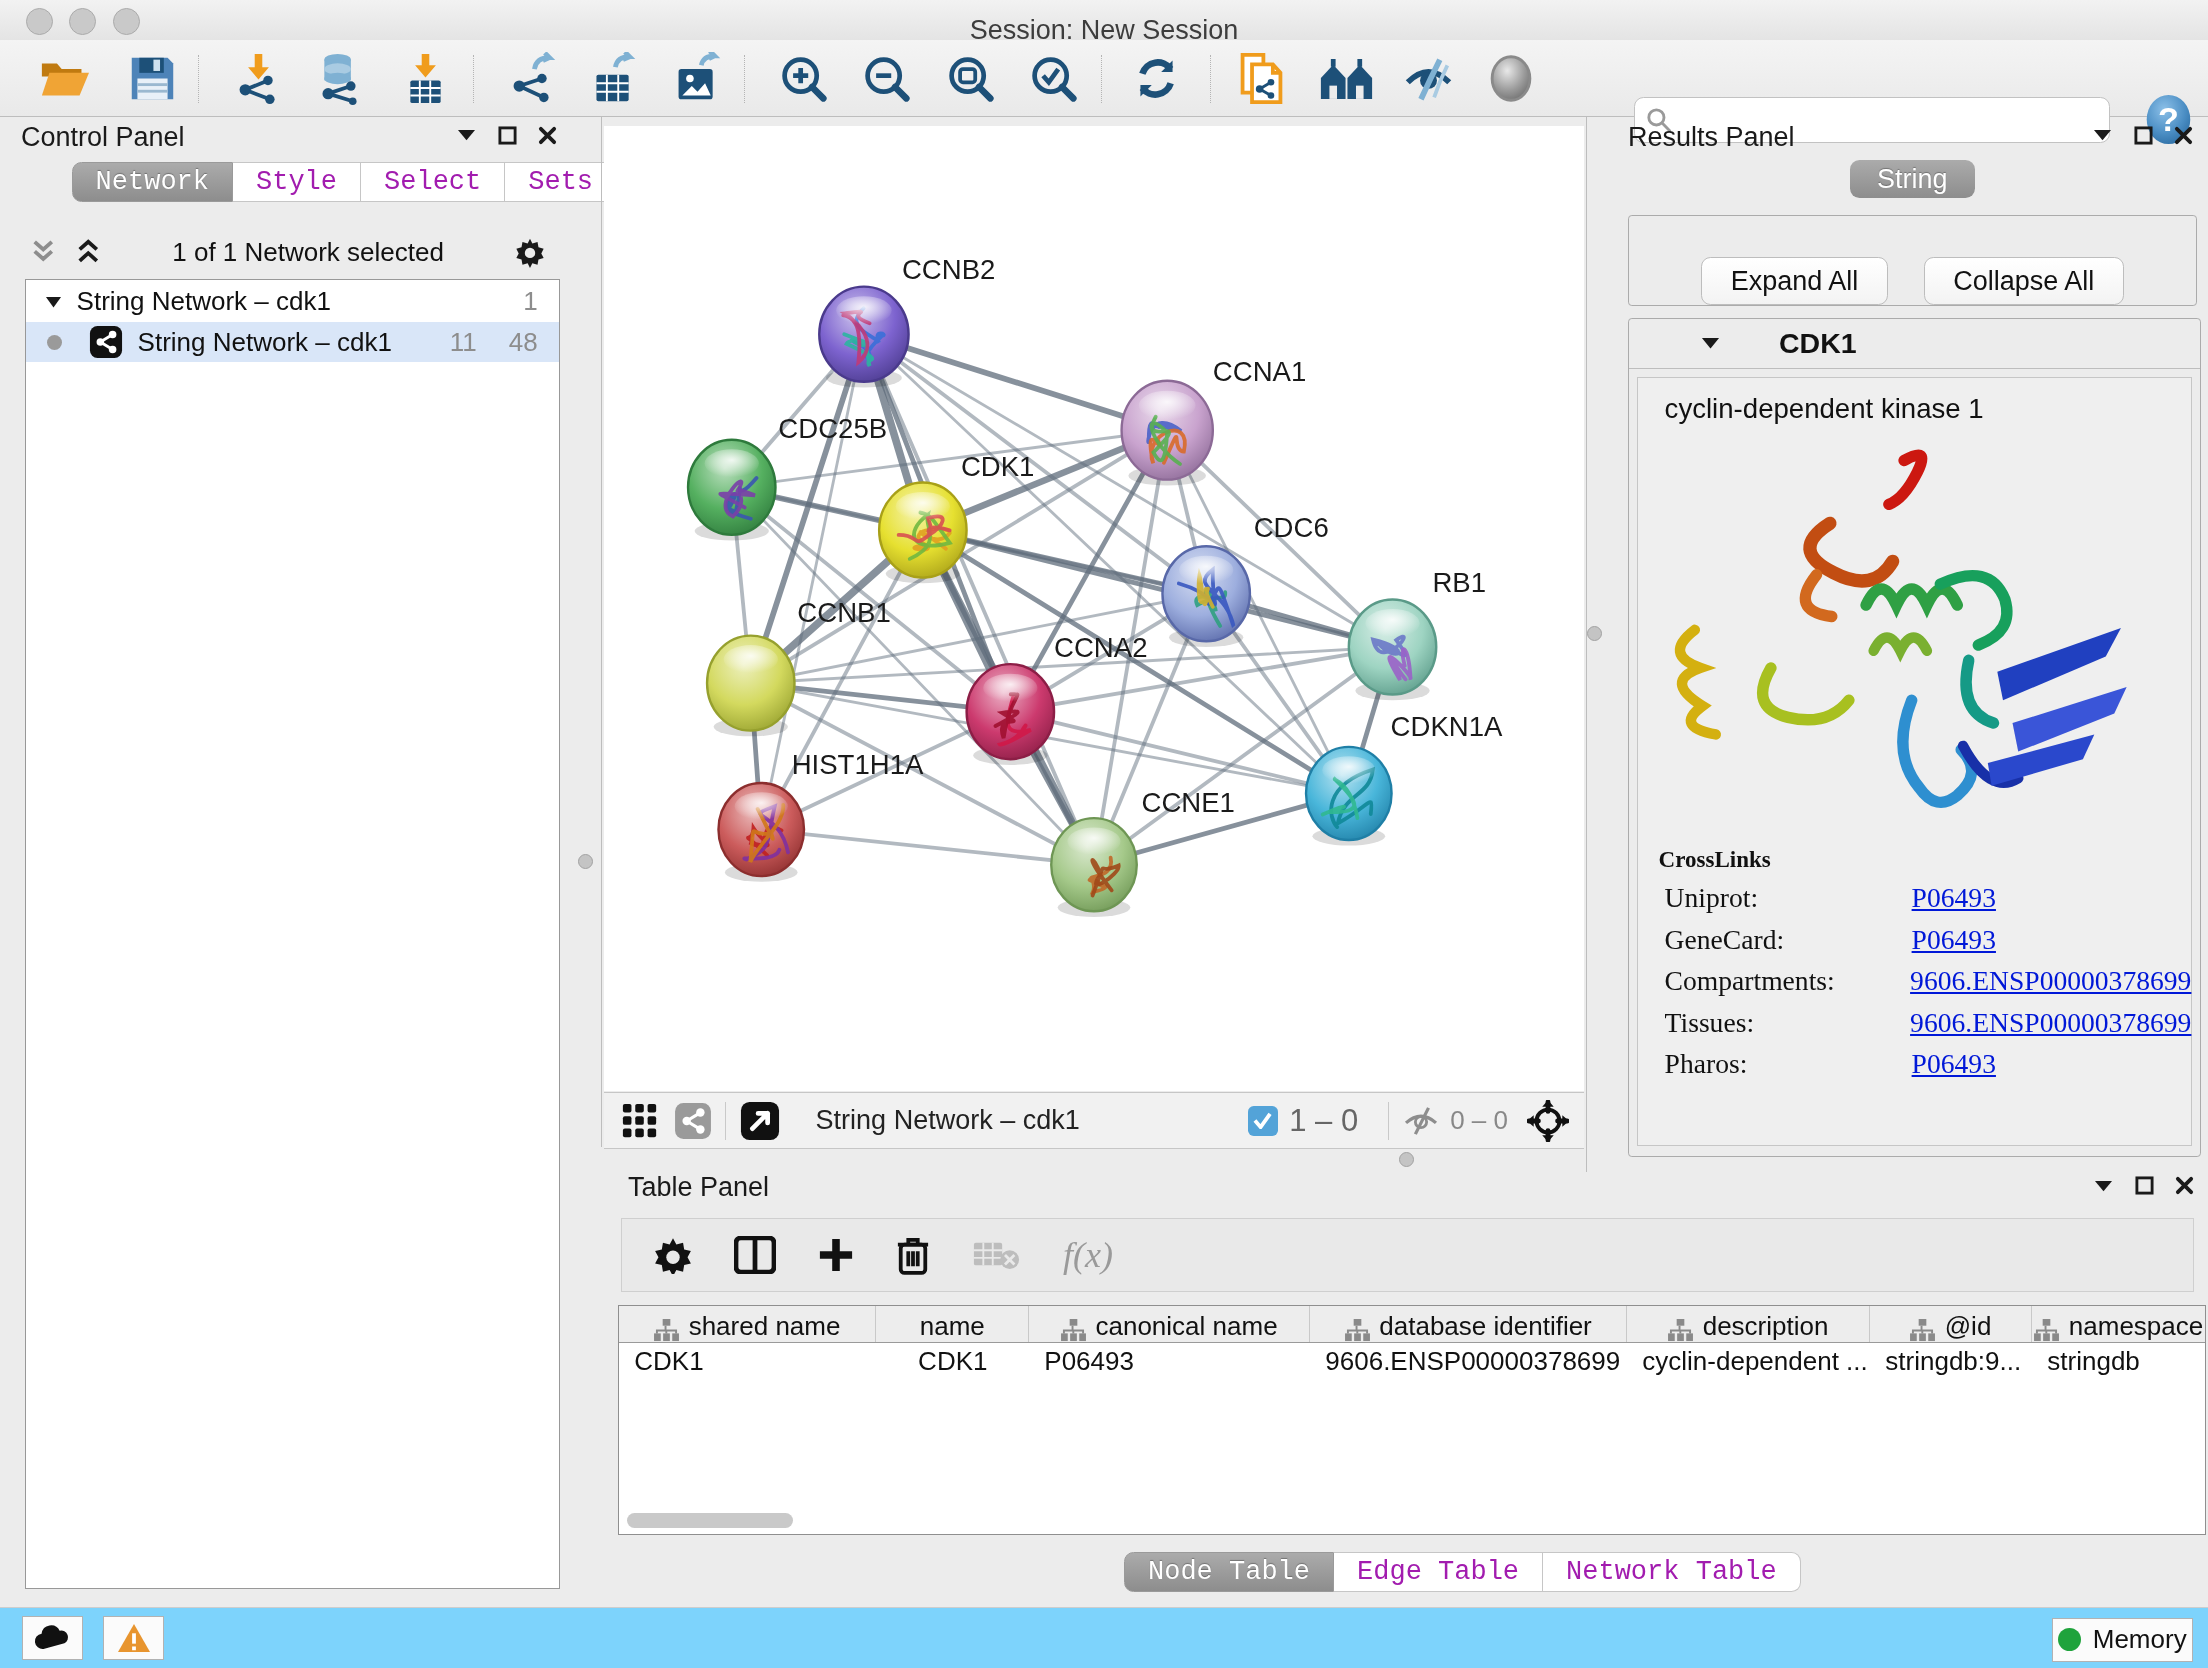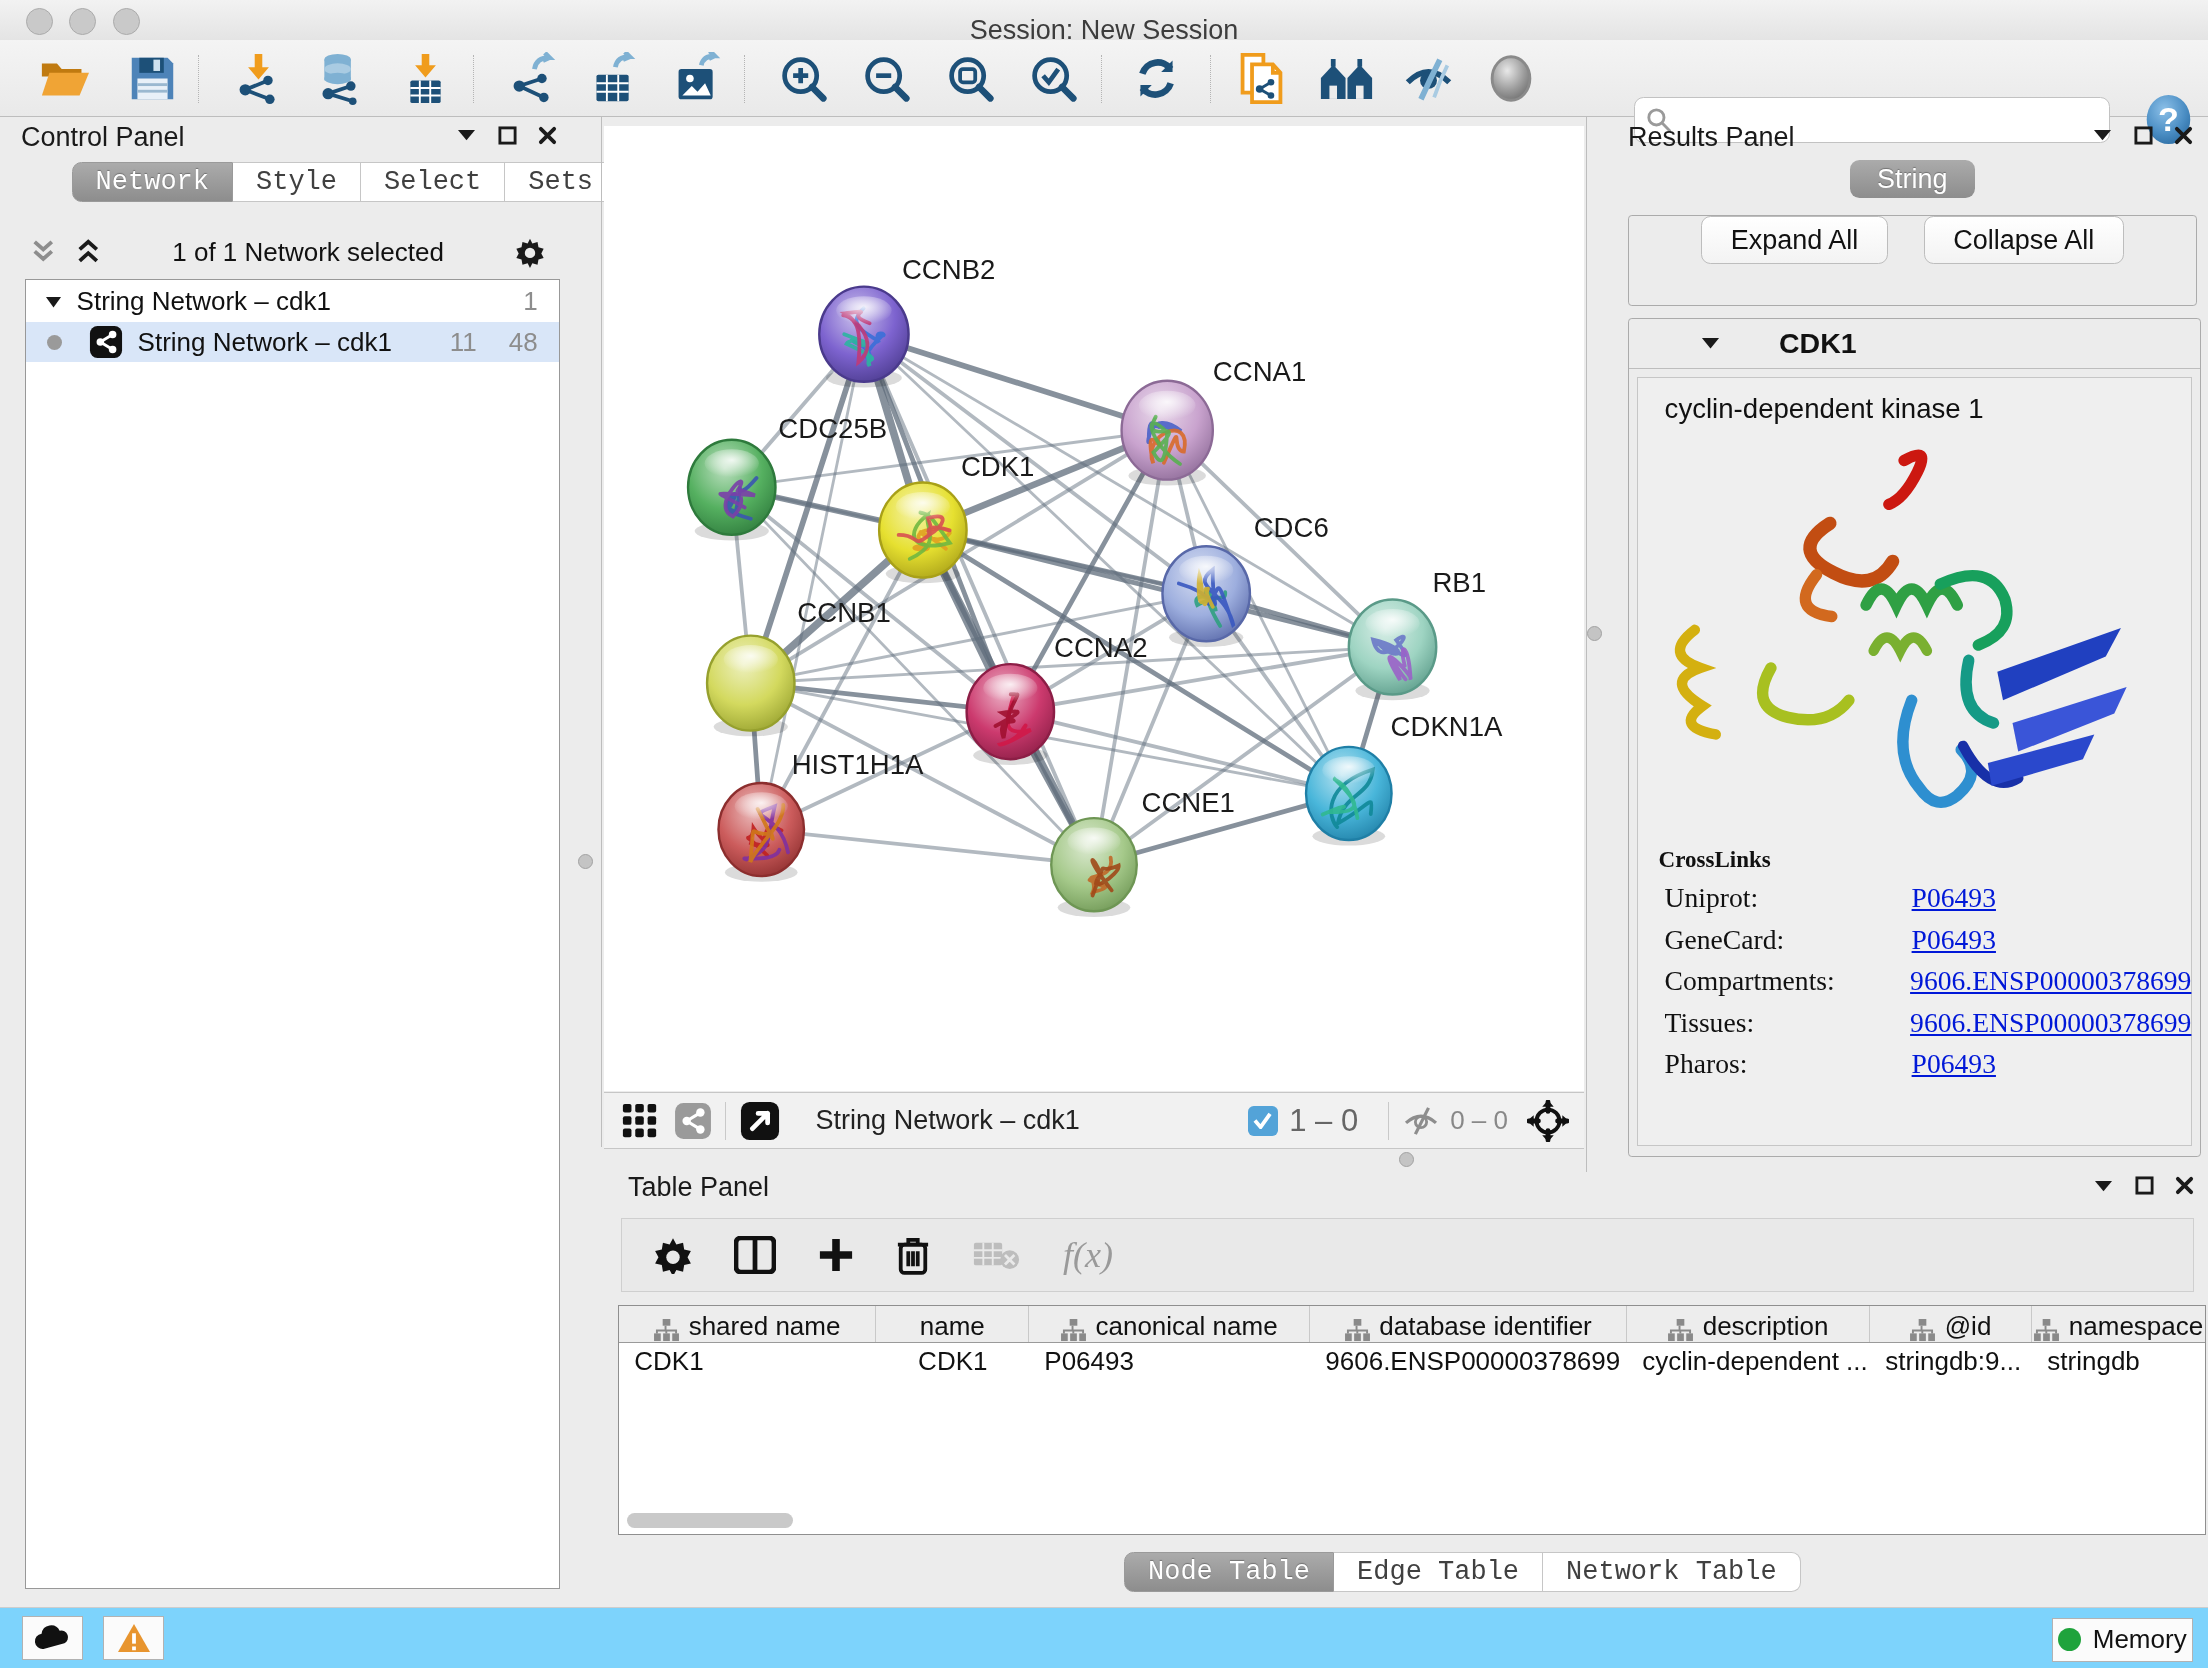--- a/index.html
+++ b/index.html
@@ -13,21 +13,21 @@
   #toolbar{left:0;top:40px;width:2208px;height:76px;background:linear-gradient(#f4f4f4,#e9e9e9);border-bottom:1px solid #bdbdbd;}
   .tbslot{top:11.4px;width:61px;height:55px;display:flex;align-items:center;justify-content:center;}
   .tbsep{top:15px;width:0;height:48px;border-left:1.9px dotted #b4b4b4;}
   #searchbox{left:1634px;top:57px;width:474px;height:44px;background:#fff;border:1.9px solid #c2c2c2;border-radius:9.5px;display:flex;align-items:center;}
   #searchbox input{border:none;outline:none;font-size:25px;flex:1;background:transparent;font-family:"Liberation Sans",sans-serif;}
   
   .phead-title{font-size:27px;color:#1a1a1a;}
   .ph-btns{display:flex;align-items:center;gap:21px;}
   .seg{display:flex;font-family:Liberation Mono, monospace;}
   .seg .tab{height:38px;line-height:38px;padding:0 23px;background:#fff;border:1px solid #c6c6c6;border-left:none;
-            font-size:27px;color:#404040;text-align:center;}
+            font-size:27px;color:#a21caf;text-align:center;}
   .seg .tab:first-child{border-left:1px solid #c6c6c6;border-radius:9.5px 0 0 9.5px;}
   .seg .tab:last-child{border-radius:0 9.5px 9.5px 0;}
   .seg .tab.sel{background:linear-gradient(#ababab,#8d8d8d);color:#fff;text-shadow:0 -1px 1px rgba(0,0,0,.3);border-color:#9a9a9a;}
   .dot-handle{width:13.3px;height:13.3px;border-radius:50%;background:#c4c4c4;border:1px solid #a2a2a2;}
   
   #cpanel{left:7.6px;top:116px;width:563px;height:1484px;}
   #cp-tree{left:17px;top:163px;width:533px;height:1308px;background:#fff;border:1.9px solid #989898;}
   .treerow{position:absolute;left:0;width:100%;height:40px;display:flex;align-items:center;font-size:26px;}
   .cnt{color:#8d8d8d;font-size:26px;}
   
@@ -617,21 +617,21 @@
           <rect x="2" y="2" width="16" height="16" fill="none" stroke="#1a1a1a" stroke-width="3"></rect>
         </svg>
       <svg width="19" height="19" viewBox="0 0 20 20">
           <path d="M3 3 L17 17 M17 3 L3 17" stroke="#1a1a1a" stroke-width="4" stroke-linecap="round"></path>
         </svg>
     </div>
 
     <div class="abs" style="left:243px;top:44px;height:38px;line-height:38px;padding:0 27px;border-radius:9.5px;
          background:linear-gradient(#ababab,#8d8d8d);color:#fff;font-size:27px;text-shadow:0 -1px 1px rgba(0,0,0,.3)">String</div>
 
-    <div class="abs groupbox" style="left:21px;top:99px;width:567px;height:89px;display:flex;align-items:flex-start;justify-content:center;gap:36px">
+    <div class="abs groupbox" style="left:21px;top:99px;width:567px;height:89px;display:flex;align-items:flex-end;justify-content:center;gap:36px">
       <span class="wbtn">Expand All</span>
       <span class="wbtn">Collapse All</span>
     </div>
 
     <div class="abs groupbox" style="left:21px;top:202px;width:571px;height:837px;background:#ececec">
       <div style="height:49px;display:flex;align-items:center;border-bottom:1px solid #bdbdbd">
         <svg width="19" height="12.4" viewBox="0 0 20 13" style="margin:0 0 0 72px">
             <path d="M1 1 h18 l-9 11z" fill="#1a1a1a"></path>
           </svg>
         <span style="margin-left:59px;font-size:28.5px;font-weight:bold">CDK1</span>

